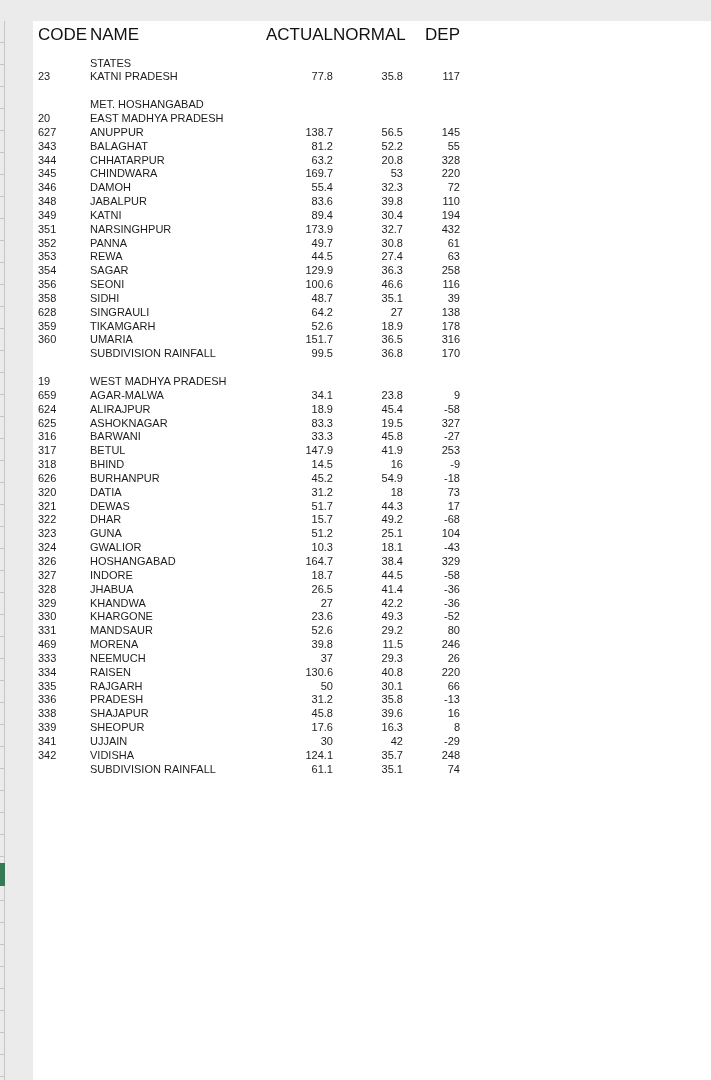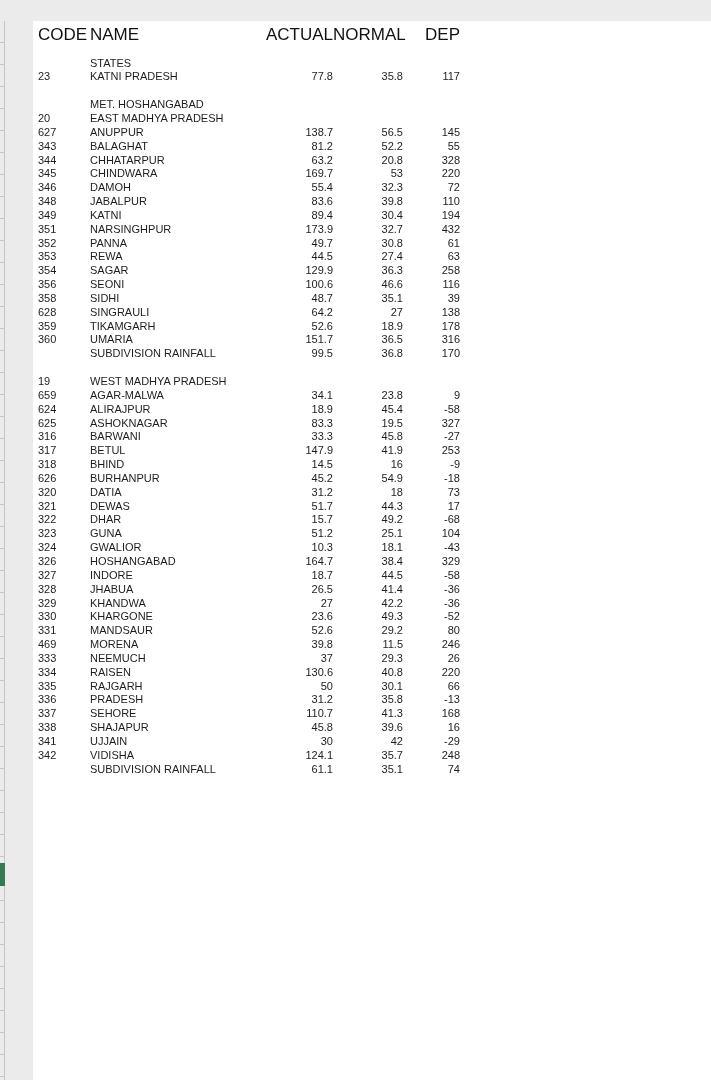--- a/index.html
+++ b/index.html
@@ -410,36 +410,36 @@
       <div class="row">
         <div class="cell"></div>
         <div class="cell c-code">336</div>
         <div class="cell c-name">PRADESH</div>
         <div class="cell c-actual">31.2</div>
         <div class="cell c-normal">35.8</div>
         <div class="cell c-dep">-13</div>
       </div>
       <div class="row">
         <div class="cell"></div>
-        <div class="cell c-code">337</div>
-        <div class="cell c-name">SEHORE</div>
-        <div class="cell c-actual">110.7</div>
-        <div class="cell c-normal">41.3</div>
-        <div class="cell c-dep">168</div>
-      </div>
-      <div class="row">
-        <div class="cell"></div>
         <div class="cell c-code">338</div>
         <div class="cell c-name">SHAJAPUR</div>
         <div class="cell c-actual">45.8</div>
         <div class="cell c-normal">39.6</div>
         <div class="cell c-dep">16</div>
       </div>
       <div class="row">
         <div class="cell"></div>
+        <div class="cell c-code">339</div>
+        <div class="cell c-name">SHEOPUR</div>
+        <div class="cell c-actual">17.6</div>
+        <div class="cell c-normal">16.3</div>
+        <div class="cell c-dep">8</div>
+      </div>
+      <div class="row">
+        <div class="cell"></div>
         <div class="cell c-code">341</div>
         <div class="cell c-name">UJJAIN</div>
         <div class="cell c-actual">30</div>
         <div class="cell c-normal">42</div>
         <div class="cell c-dep">-29</div>
       </div>
       <div class="row">
         <div class="cell"></div>
         <div class="cell c-code">342</div>
         <div class="cell c-name">VIDISHA</div>

